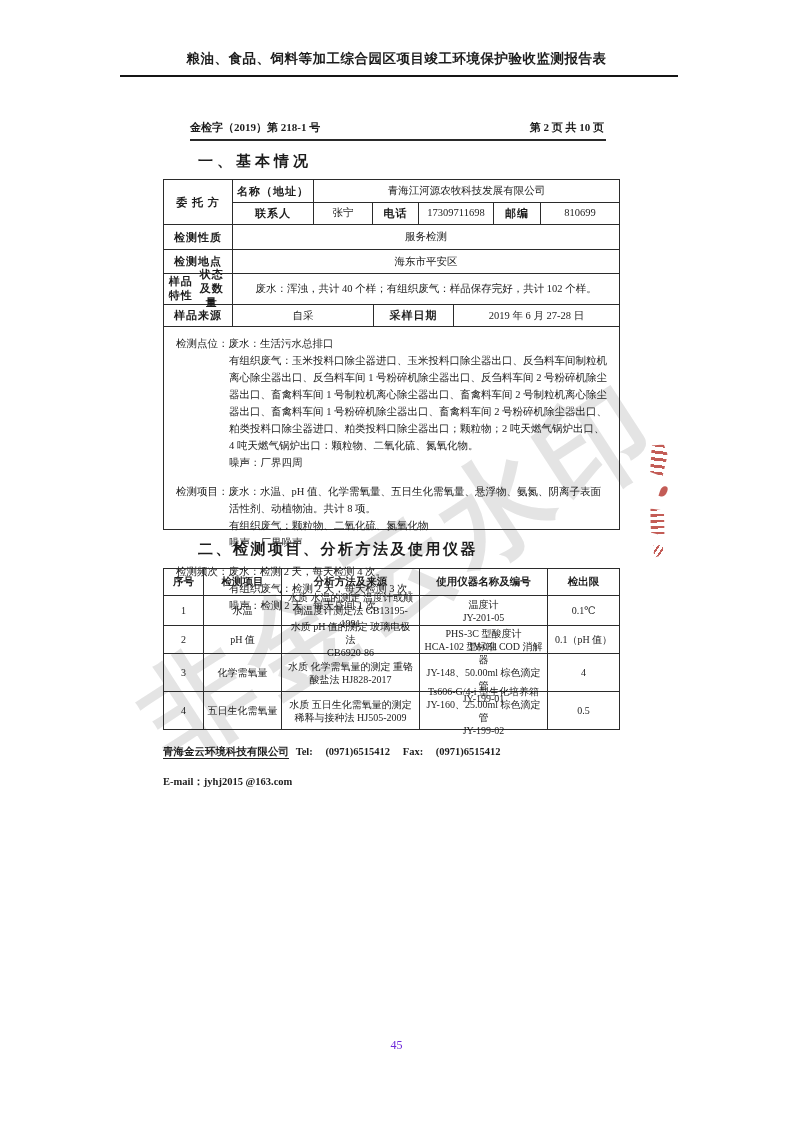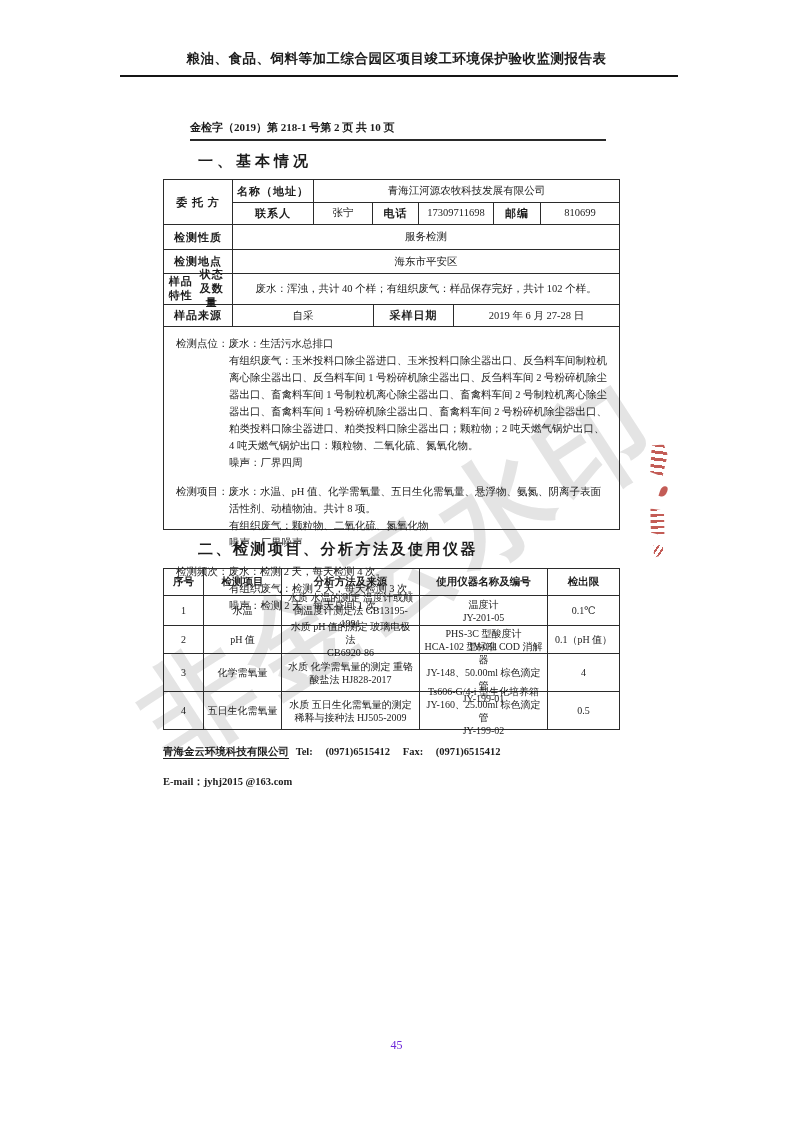--- a/index.html
+++ b/index.html
@@ -8,21 +8,21 @@
   
   .watermark{position:absolute;left:30px;top:498px;width:740px;text-align:center;
              font-size:110px;font-weight:700;letter-spacing:8px;color:#c7c7c7;opacity:.48;
              transform:rotate(-33deg);transform-origin:center;z-index:0;pointer-events:none;white-space:nowrap;}
   .content{position:absolute;inset:0;z-index:1;}
   
   .doc-title{position:absolute;top:50px;left:0;width:100%;text-align:center;
              font-size:13.5px;font-weight:700;letter-spacing:.5px;}
   .title-rule{position:absolute;top:75px;left:120px;width:558px;height:2px;background:#151515;}
   .ref-row{position:absolute;top:120px;left:190px;width:414px;display:flex;
-           justify-content:flex-start;font-size:11px;font-weight:700;}
+           justify-content:space-between;font-size:11px;font-weight:700;}
   .ref-rule{position:absolute;top:139px;left:190px;width:416px;height:2px;background:#2a2a2a;}
   .sec-heading{position:absolute;font-size:15px;font-weight:700;letter-spacing:4px;}
   #s1h{top:152px;left:198px;}
   #s2h{top:540px;left:198px;letter-spacing:2.5px;}
   
   .tbl{position:absolute;left:163px;width:457px;border:1.5px solid #2b2b2b;box-sizing:border-box;
        font-size:10.5px;background:transparent;}
   #t1{top:179px;}
   #t2{top:568px;font-size:10px;}
   .trow{display:flex;border-top:1px solid #2b2b2b;box-sizing:border-box;}

